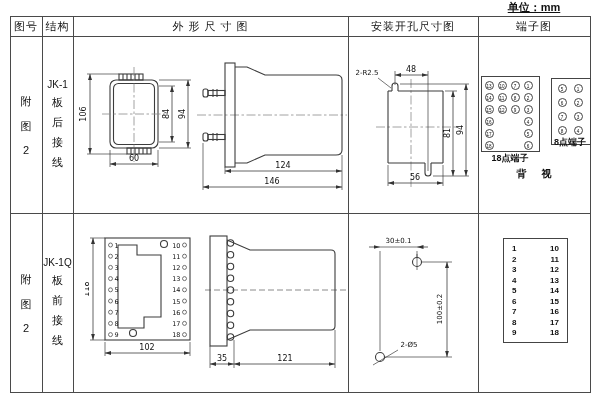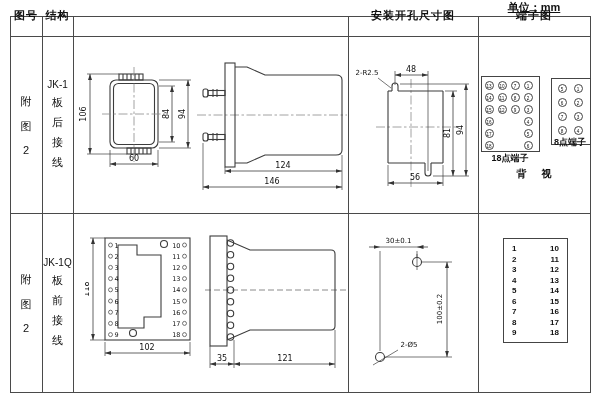--- a/index.html
+++ b/index.html
@@ -1,20 +1,20 @@
 <!DOCTYPE html>
 <html><head>
 <meta charset="utf-8">
 <style>
   html,body{margin:0;padding:0;background:#fff;}
   #page{position:relative;width:600px;height:400px;background:#fff;font-family:"Liberation Sans","DejaVu Sans",sans-serif;color:#111;overflow:hidden;}
   .vline{position:absolute;top:16px;height:376px;width:1px;background:#4a4a4a;}
   .hline{position:absolute;left:10px;width:580px;height:1px;background:#4a4a4a;}
   .frame{position:absolute;left:10px;top:16px;width:579px;height:375px;border:1px solid #4a4a4a;}
-  .hcell{position:absolute;top:6px;height:19px;display:flex;align-items:center;justify-content:center;font-weight:bold;font-size:11px;letter-spacing:1px;}
+  .hcell{position:absolute;top:17px;height:19px;display:flex;align-items:center;justify-content:center;font-weight:normal;font-size:11px;letter-spacing:1px;}
   .vcell{position:absolute;display:flex;flex-direction:column;align-items:center;justify-content:center;font-weight:normal;font-size:11px;}
   .vcell.figno{gap:10px;}
   .vcell.struct{gap:5px;}
   .vcell.struct .mdl{font-size:10px;letter-spacing:0;}
   .unit{position:absolute;left:478px;top:0;width:112px;height:15px;display:flex;align-items:center;justify-content:center;font-weight:bold;font-size:11px;text-decoration:underline;}
   .drw{position:absolute;}
   .ol{fill:none;stroke:#3c3c3c;stroke-width:1.1px;}
   .thin{fill:none;stroke:#3c3c3c;stroke-width:0.7px;}
   .dim{fill:none;stroke:#3c3c3c;stroke-width:0.8px;}
   .cl{fill:none;stroke:#8a8a8a;stroke-width:0.8px;stroke-dasharray:9 2.5 2.5 2.5;}
@@ -40,20 +40,21 @@
   <div class="frame"></div>
   <div class="vline" style="left:42px"></div>
   <div class="vline" style="left:73px"></div>
   <div class="vline" style="left:348px"></div>
   <div class="vline" style="left:478px"></div>
   <div class="hline" style="top:36px"></div>
   <div class="hline" style="top:213px"></div>
 
   <div class="hcell" style="left:10px;width:32px">图号</div>
   <div class="hcell" style="left:42px;width:31px">结构</div>
+  <div class="hcell" style="left:73px;width:275px">外 形 尺 寸 图</div>
   <div class="hcell" style="left:348px;width:130px">安装开孔尺寸图</div>
   <div class="hcell" style="left:478px;width:112px">端子图</div>
 
   <div class="vcell figno" style="left:10px;top:36px;width:32px;height:177px">
     <span>附</span>
     <span>图</span>
     <span>2</span>
   </div>
   <div class="vcell struct" style="left:42px;top:36px;width:31px;height:177px">
     <span class="mdl">JK-1</span>

